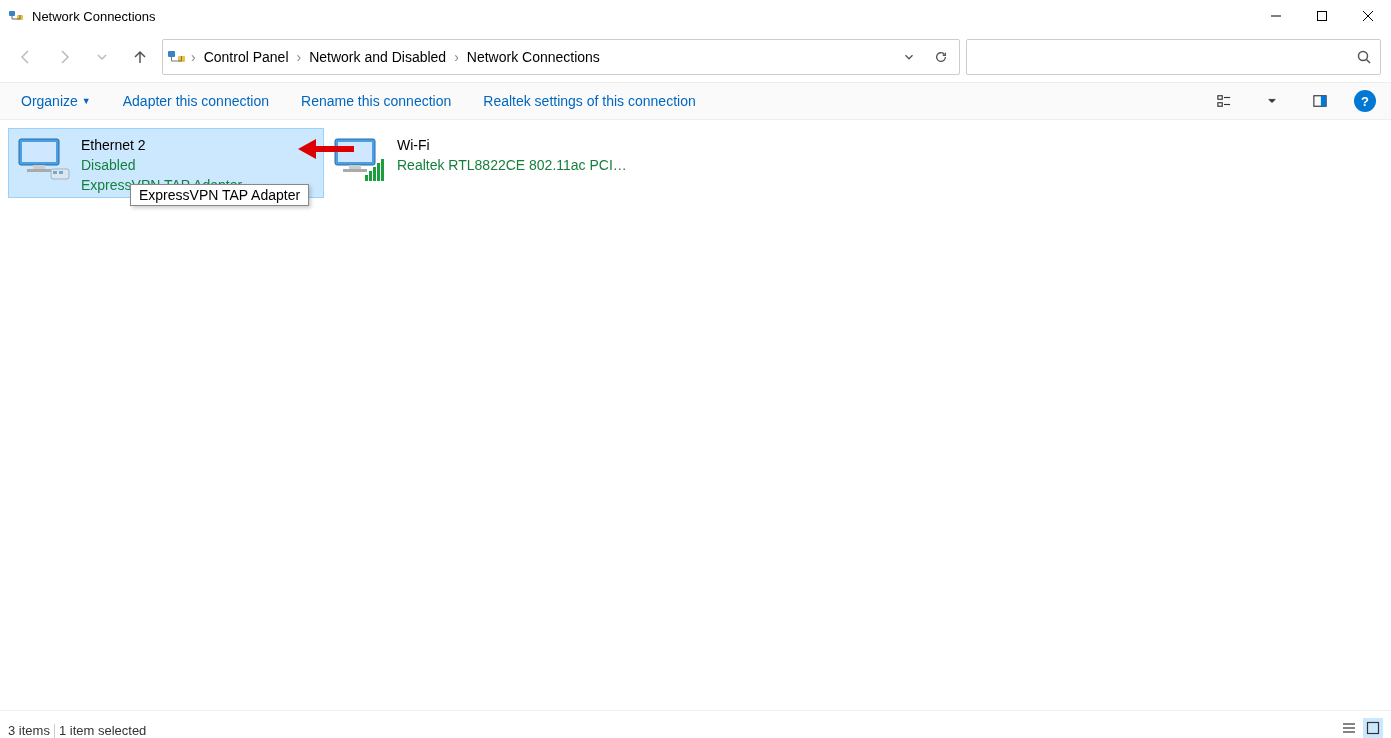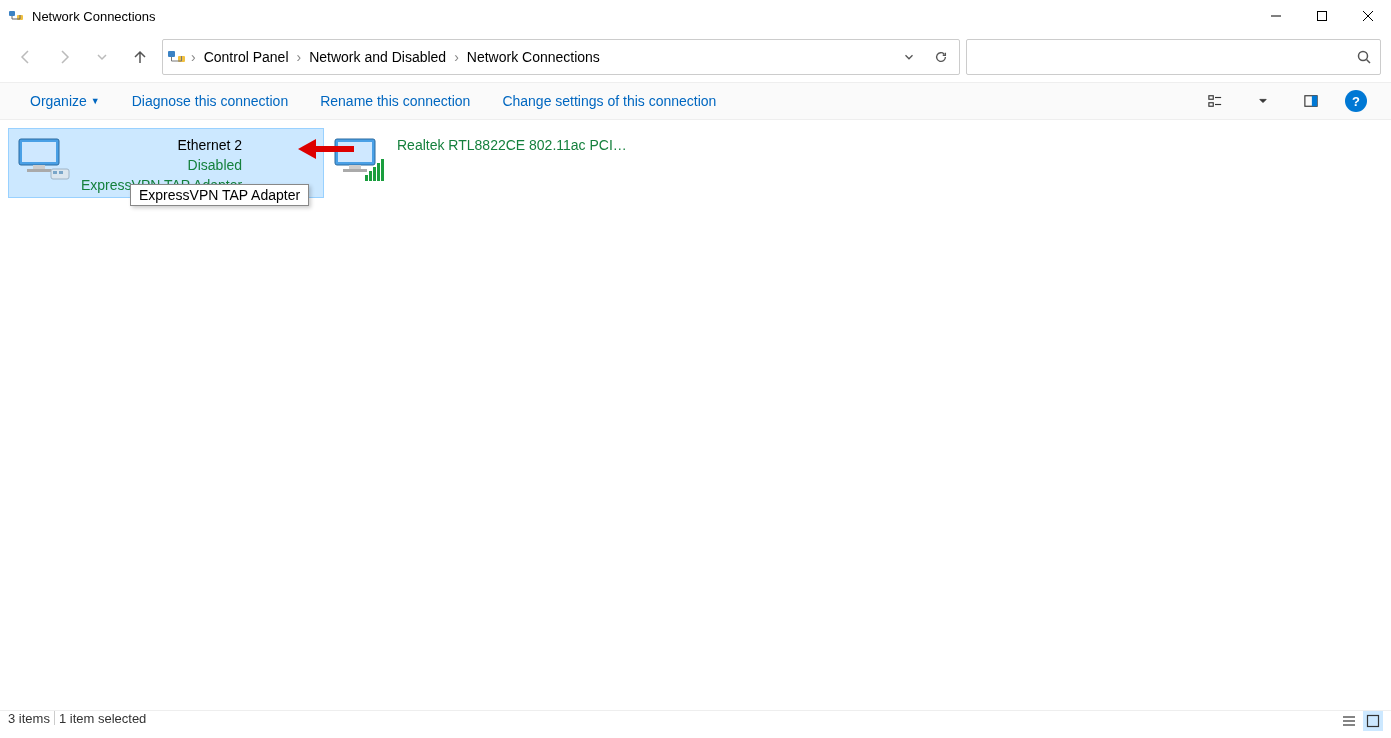--- a/index.html
+++ b/index.html
@@ -22,40 +22,40 @@
     .addr-box .pc-icon { width:20px; height:16px; flex:0 0 auto; }
     .addr-box .crumb { padding:2px 4px; color:#000; white-space:nowrap;text-align:center; }
     .addr-box .sep { color:#888; }
     .addr-box .flex-fill { flex:1; }
     .addr-box .ab-dd, .addr-box .ab-refresh { width:28px; height:28px; display:flex; align-items:center; justify-content:center; color:#555; }
     .search-box { width:415px; height:36px; border:1px solid #ccc; border-radius:2px; display:flex; align-items:center; padding:0 8px; }
     .search-box input { flex:1; border:none; outline:none; font-size:14px; }
     .search-box .search-icon { width:16px; height:16px; color:#555; }
 
     
-    .cmd-bar { height:38px; border-top:1px solid #eee; border-bottom:1px solid #eee; background:#fafafa; display:flex; align-items:center; padding:0 24px; font-size:14px; color:#0067c0; gap:20px; }
+    .cmd-bar { height:38px; border-top:1px solid #eee; border-bottom:1px solid #eee; background:#fafafa; display:flex; align-items:center; padding:0 15px; font-size:14px; color:#0067c0; gap:20px; }
     .cmd-bar .cmd { padding:4px 6px; white-space:nowrap; display:flex; align-items:center; gap:4px; }
     .cmd-bar .cmd .tri { font-size:9px; color:#0067c0; }
     .cmd-bar .spacer { flex:1; }
     .cmd-bar .rb { width:28px; height:28px; display:flex; align-items:center; justify-content:center; color:#333; }
     .cmd-bar .help { width:22px; height:22px; border-radius:50%; background:#0078d4; color:#fff; display:flex; align-items:center; justify-content:center; font-size:13px; font-weight:bold; }
 
     
-    .content { flex:1; position:relative; padding:8px 0 0 8px;text-align:right; }
+    .content { flex:1; position:relative; padding:8px 0 0 8px; }
     .items { display:flex; gap:0; }
     .netitem { width:316px; height:70px; display:flex; align-items:flex-start; padding:6px 8px 6px 6px; gap:10px; border:1px solid transparent; }
     .netitem.selected { background:#cce8ff; border:1px solid #99d1ff; }
     .netitem .nicon { width:56px; height:48px; flex:0 0 auto; }
     .netitem .ninfo { font-size:14px; line-height:20px; color:#000; overflow:hidden; }
     .netitem .ninfo .l2, .netitem .ninfo .l3 { color:#15803d; white-space:nowrap; overflow:hidden; text-overflow:ellipsis; }
     .tooltip { position:absolute; border:1px solid #888; background:#fff; font-size:14px; padding:2px 8px; box-shadow:2px 2px 4px rgba(0,0,0,.2); }
     .arrow-annot { position:absolute; pointer-events:none; }
 
     
-    .status-bar { height:28px; border-top:1px solid #eee; display:flex; align-items:flex-start; padding:0 8px; font-size:13px; color:#333; gap:4px; }
+    .status-bar { height:28px; border-top:1px solid #eee; display:flex; align-items:flex-end; padding:0 8px; font-size:13px; color:#333; gap:4px; }
     .status-bar .sbdiv { width:1px; height:14px; background:#ccc; }
     .status-bar .sp { flex:1; }
     .status-bar .sb-icon { width:20px; height:20px; display:flex; align-items:center; justify-content:center; color:#333; }
     .status-bar .sb-icon.active { background:#cce8ff; }
   </style>
 </head>
 <body>
 
 <div class="title-bar">
   <span class="app-icon">
@@ -141,23 +141,23 @@
           <line x1="10.5" y1="10.5" x2="14" y2="14"></line>
         </svg></span>
   </div>
 </div>
 
 <div class="cmd-bar">
   <div class="cmd">
       <span>Organize</span>
       <span class="tri">▼</span>
     </div>
-  <div class="cmd">Diagnose this connection</div>
+  <div class="cmd">Adapter this connection</div>
   <div class="cmd">Rename this connection</div>
-  <div class="cmd">Change settings of this connection</div>
+  <div class="cmd">Realtek settings of this connection</div>
   <span class="spacer"></span>
   <div class="rb">
       <svg viewBox="0 0 16 16" width="14" height="14" stroke="#333" fill="none" stroke-width="1.3">
         <rect x="1" y="2" width="5" height="4"></rect>
         <rect x="1" y="10" width="5" height="4"></rect>
         <line x1="8" y1="4" x2="15" y2="4"></line>
         <line x1="8" y1="12" x2="15" y2="12"></line>
       </svg>
     </div>
   <div class="rb">
@@ -205,20 +205,21 @@
           <rect x="18" y="30" width="12" height="4" fill="#ccc"></rect>
           <rect x="12" y="34" width="24" height="3" fill="#aaa"></rect>
           <rect x="34" y="40" width="3" height="6" fill="#1a9e3e"></rect>
           <rect x="38" y="36" width="3" height="10" fill="#1a9e3e"></rect>
           <rect x="42" y="32" width="3" height="14" fill="#1a9e3e"></rect>
           <rect x="46" y="28" width="3" height="18" fill="#1a9e3e"></rect>
           <rect x="50" y="24" width="3" height="22" fill="#1a9e3e"></rect>
         </svg>
       </span>
       <div class="ninfo">
+        <div>Wi-Fi</div>
         <div class="l3">Realtek RTL8822CE 802.11ac PCIe ...</div>
       </div>
     </div>
 
   </div>
 
   <div class="arrow-annot" style="left:296px; top:14px;">
     <svg width="60" height="30" viewBox="0 0 60 30">
       <line x1="58" y1="15" x2="14" y2="15" stroke="#d00" stroke-width="6"></line>
       <polygon points="2,15 20,5 20,25" fill="#d00"></polygon>

